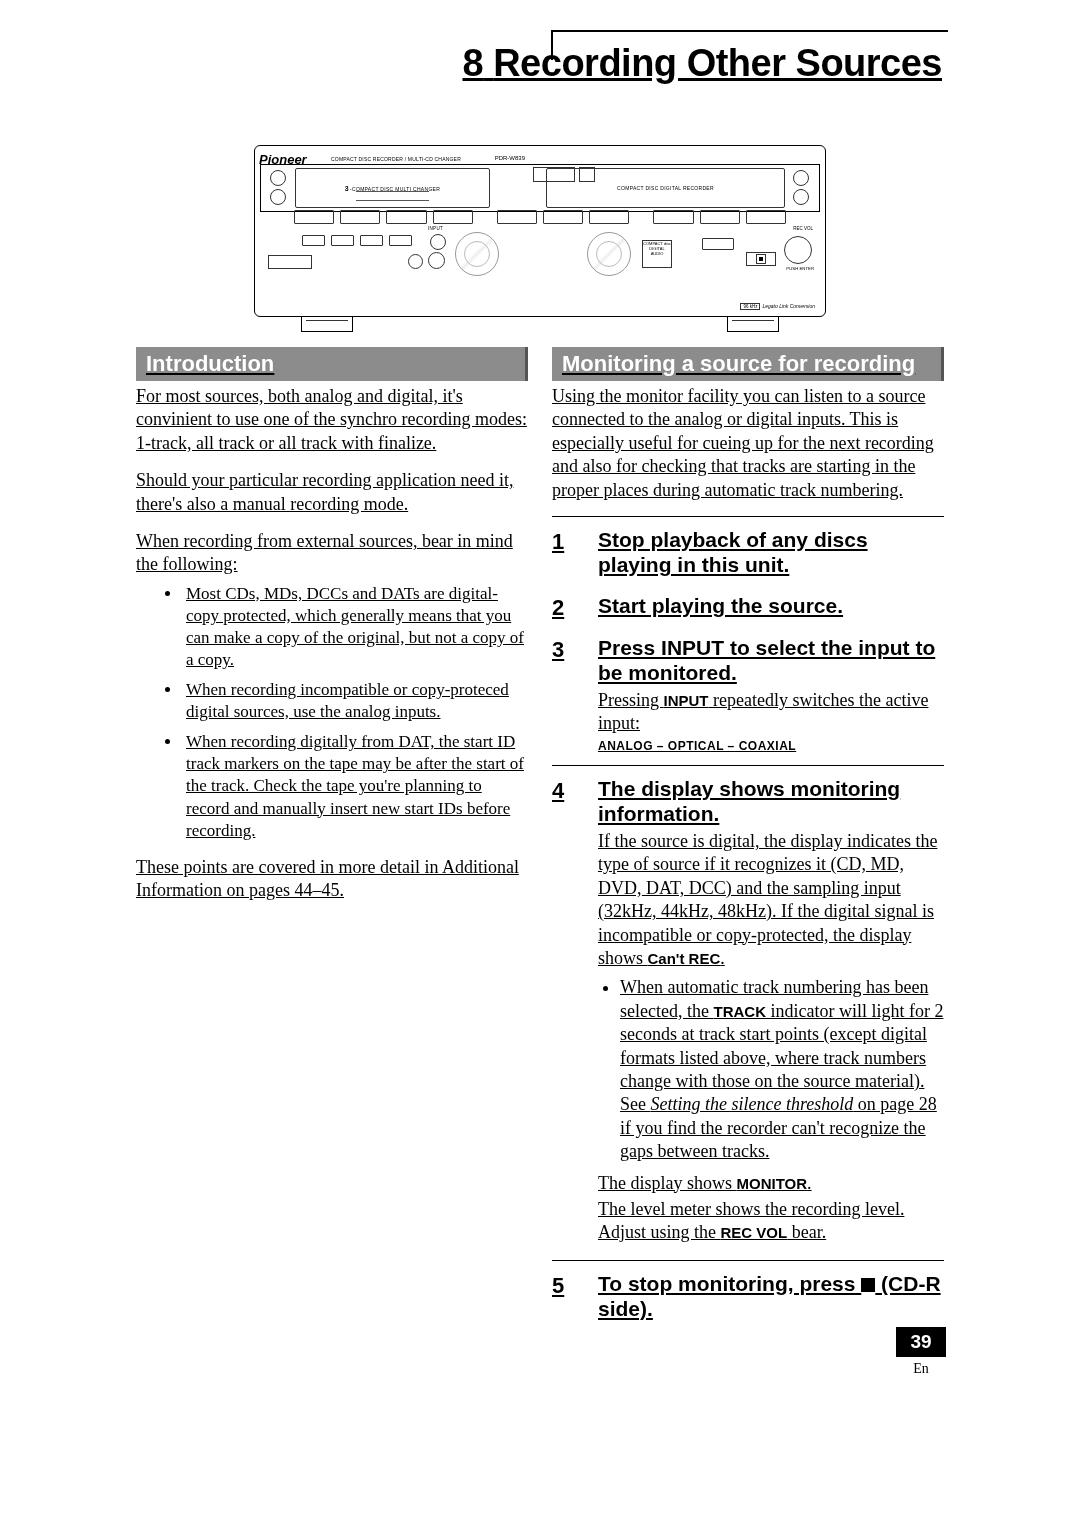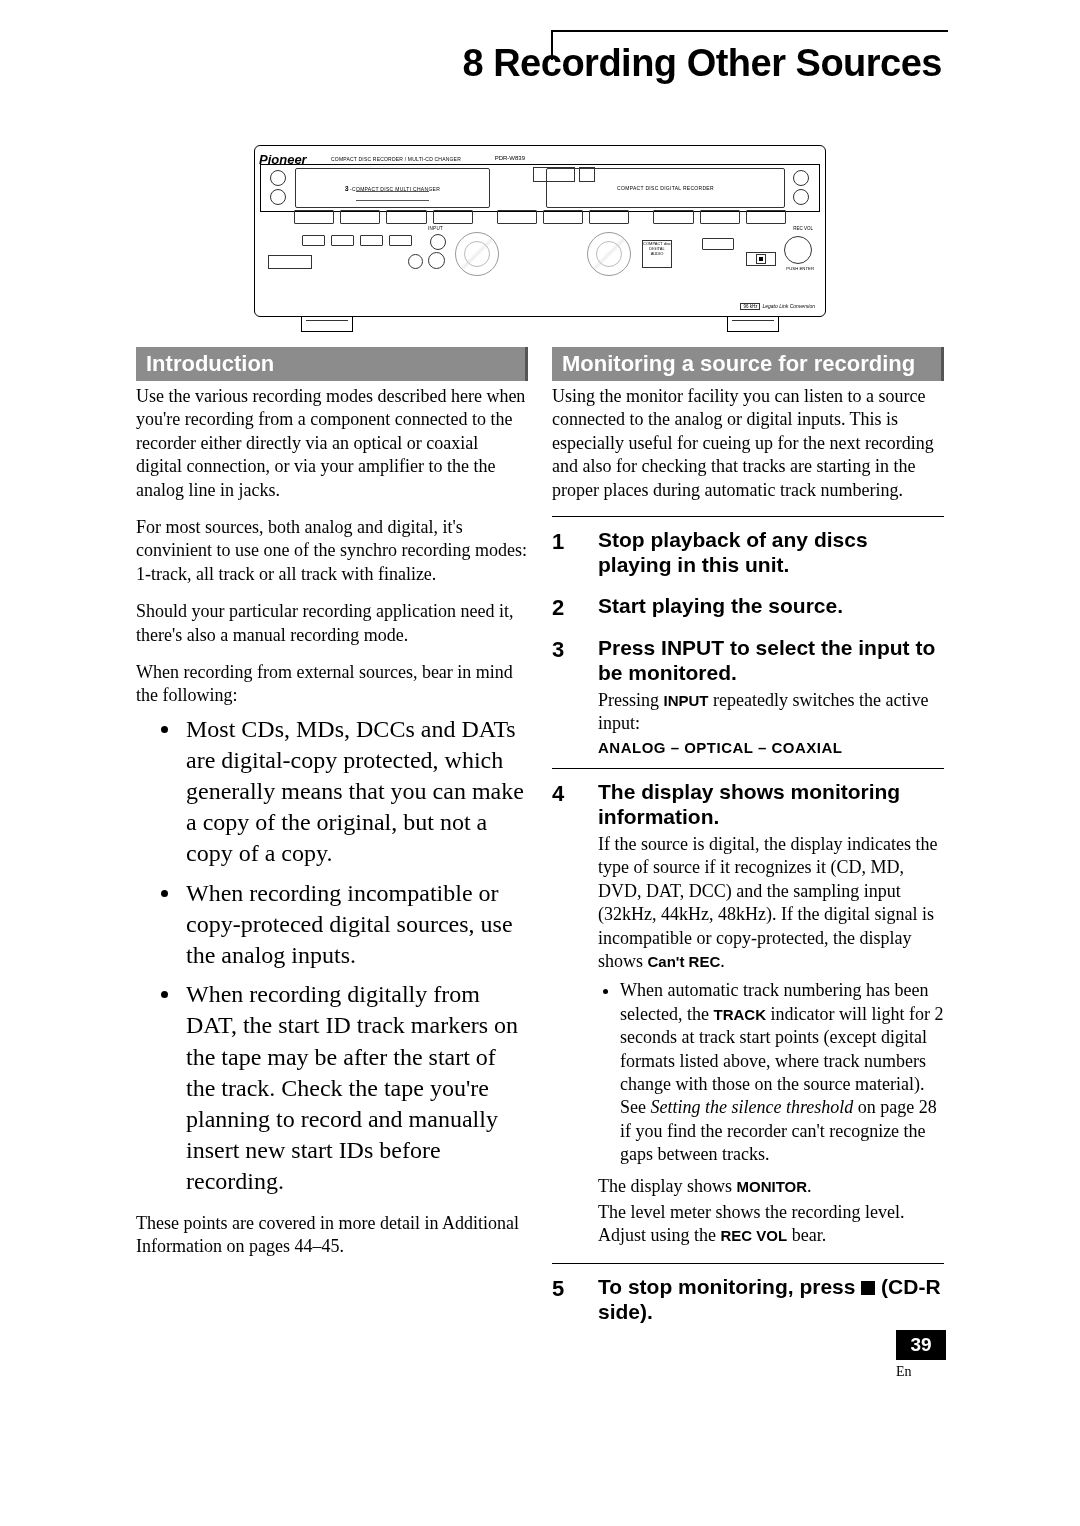--- a/index.html
+++ b/index.html
@@ -7,20 +7,21 @@
     background: #fff;
     font-family: Georgia, "Times New Roman", serif;
     color: #000;
   }
   .page {
     width: 928px;
     margin: 0 auto;
     background: #fff;
     position: relative;
     padding-bottom: 60px;
+    text-decoration: underline;
   }
   .top-border {
     position: relative;
     height: 32px;
   }
   .top-border::before {
     content: "";
     position: absolute;
     left: 475px;
     top: 30px;
@@ -357,21 +358,21 @@
   .body-p {
     font-size: 18px;
     line-height: 1.3;
     margin: 3px 0 14px 0;
   }
   ul.body-list {
     margin: -8px 0 14px 0;
     padding-left: 46px;
   }
   ul.body-list li {
-    font-size: 24px;
+    font-size: 17px;
     line-height: 1.3;
     margin-bottom: 8px;
     padding-left: 4px;
   }
 
   
   .steps { }
   .step {
     display: flex;
     gap: 18px;
@@ -397,21 +398,21 @@
     margin-bottom: 4px;
   }
   .step-text {
     font-size: 18px;
     line-height: 1.3;
     margin: 3px 0;
   }
   .step-sub {
     font-family: Arial, Helvetica, sans-serif;
     font-weight: 700;
-    font-size: 15px;
+    font-size: 12px;
     letter-spacing: 0.5px;
   }
   .step-body ul {
     margin: 6px 0 8px 0;
     padding-left: 22px;
   }
   .step-body ul li {
     font-size: 18px;
     line-height: 1.3;
   }
@@ -442,21 +443,21 @@
     font-weight: 700;
     font-size: 19px;
     text-align: center;
     line-height: 30px;
   }
   .page-lang {
     position: absolute;
     right: 58px;
     bottom: 20px;
     width: 50px;
-    text-align: left;
+    text-align: center;
     font-size: 14px;
     font-family: Georgia, serif;
   }
 </style>
 </head>
 <body>
 
 <div class="page">
   <div class="top-border"></div>
   <div class="chapter-title">
@@ -536,21 +537,20 @@
       </div>
       <div class="feet fl"></div>
       <div class="feet fr"></div>
     </div>
   </div>
 
   <div class="columns">
 
     <div class="col">
       <div class="section-head">Introduction</div>
-      <p class="body-p">Use the various recording modes described here when you're recording from a component connected to the recorder either directly via an optical or coaxial digital connection, or via your amplifier to the the analog line in jacks.</p>
       <p class="body-p">For most sources, both analog and digital, it's convinient to use one of the synchro recording modes: 1-track, all track or all track with finalize.</p>
       <p class="body-p">Should your particular recording application need it, there's also a manual recording mode.</p>
       <p class="body-p">When recording from external sources, bear in mind the following:</p>
       <ul class="body-list">
         <li>Most CDs, MDs, DCCs and DATs are digital-copy protected, which generally means that you can make a copy of the original, but not a copy of a copy.</li>
         <li>When recording incompatible or copy-proteced digital sources, use the analog inputs.</li>
         <li>When recording digitally from DAT, the start ID track markers on the tape may be after the start of the track. Check the tape you're planning to record and manually insert new start IDs before recording.</li>
       </ul>
       <p class="body-p">These points are covered in more detail in Additional Information on pages 44–45.</p>
     </div>

